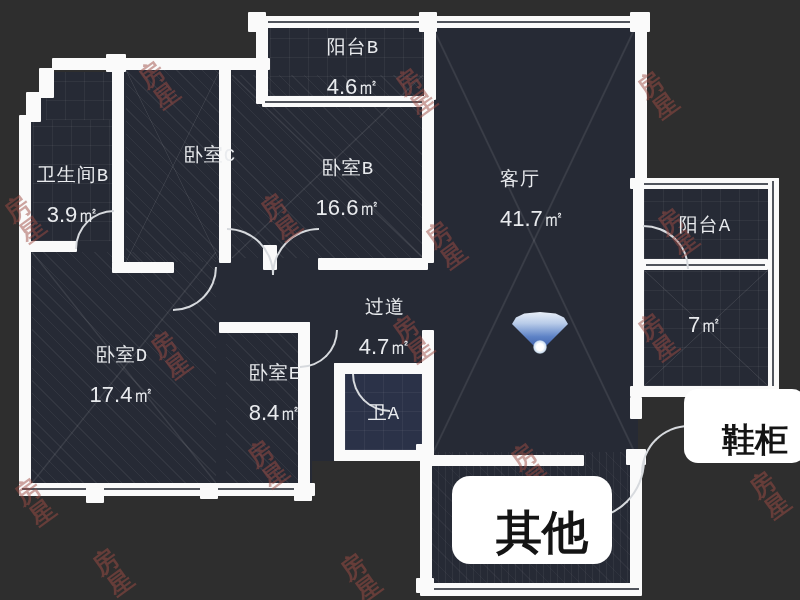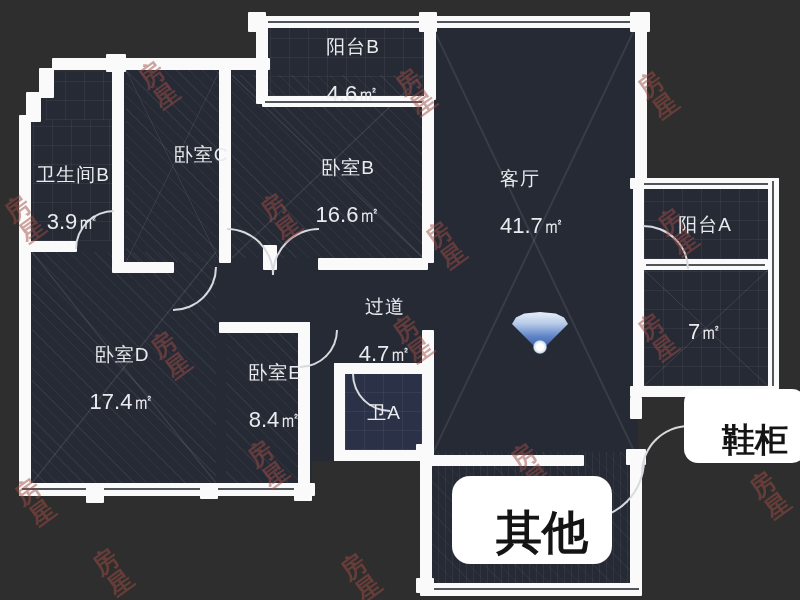--- a/index.html
+++ b/index.html
@@ -30,22 +30,22 @@
   .door { position:absolute; z-index:3; }
   .door.tl { border-top:2px solid #d7dade; border-left:2px solid #d7dade; border-top-left-radius:100%; }
   .door.tr { border-top:2px solid #d7dade; border-right:2px solid #d7dade; border-top-right-radius:100%; }
   .door.bl { border-bottom:2px solid #d7dade; border-left:2px solid #d7dade; border-bottom-left-radius:100%; }
   .door.br { border-bottom:2px solid #d7dade; border-right:2px solid #d7dade; border-bottom-right-radius:100%; }
   .wm { position:absolute; width:28px; font-size:25px; font-weight:700; line-height:1.05;
         color:var(--watermark,rgba(158,76,68,.5)); transform:rotate(-36deg);
         word-break:break-all; z-index:4; pointer-events:none; }
   .room-label { position:absolute; color:var(--room-text,#e9ebee); text-align:center; z-index:5; }
   .room-label.left { text-align:left; }
-  .rname { display:block; font-size:19px; letter-spacing:1px; white-space:nowrap; }
-  .rarea { display:block; font-size:22px; margin-top:19px; white-space:nowrap; }
+  .rname { display:block; font-size:19px; letter-spacing:1px; white-space:nowrap;font-family:Liberation Mono, monospace; }
+  .rarea { display:block; font-size:22px; margin-top:12px; white-space:nowrap; }
   .box-label { position:absolute; background:var(--label-box,#ffffff); color:var(--label-text,#141414);
         display:flex; align-items:flex-end; justify-content:center; z-index:6; font-weight:600;padding-left:20px; }
   #box-shoe  { left:684px; top:389px; width:102px; height:74px; border-radius:14px; font-size:33px; }
   #box-other { left:452px; top:476px; width:140px; height:88px; border-radius:18px; font-size:46px; }
   .fan { position:absolute; left:512px; top:312px; width:56px; height:40px; z-index:5;
          clip-path:polygon(50% 100%,0% 30%,7% 14%,22% 4%,50% 0%,78% 4%,93% 14%,100% 30%);
          background:linear-gradient(180deg,var(--camera-light,#e8eef8) 0%,#b9cce9 28%,#5d82c6 62%,var(--camera-blue,#33549f) 100%); }
   .fan-dot { position:absolute; left:533px; top:340px; width:14px; height:14px; border-radius:50%; z-index:6;
          background:radial-gradient(circle,#ffffff 35%,#cfe0f2 60%,rgba(170,190,220,0) 75%); }
 </style>
@@ -77,21 +77,21 @@
   <div class="ov xc" style="left:433px;top:28px;width:202px;height:425px"></div>
 
   <div class="room-label" style="left:280px;top:34px;width:146px">
     <span class="rname">阳台B</span>
     <span class="rarea">4.6㎡</span>
   </div>
   <div class="room-label" style="left:20px;top:162px;width:106px">
     <span class="rname">卫生间B</span>
     <span class="rarea">3.9㎡</span>
   </div>
-  <div class="room-label" style="left:148px;top:142px;width:106px">
+  <div class="room-label" style="left:157px;top:142px;width:106px">
     <span class="rname">卧室C</span>
   </div>
   <div class="room-label" style="left:292px;top:155px;width:112px">
     <span class="rname">卧室B</span>
     <span class="rarea">16.6㎡</span>
   </div>
   <div class="room-label left" style="left:500px;top:166px;width:120px">
     <span class="rname">客厅</span>
     <span class="rarea">41.7㎡</span>
   </div>

